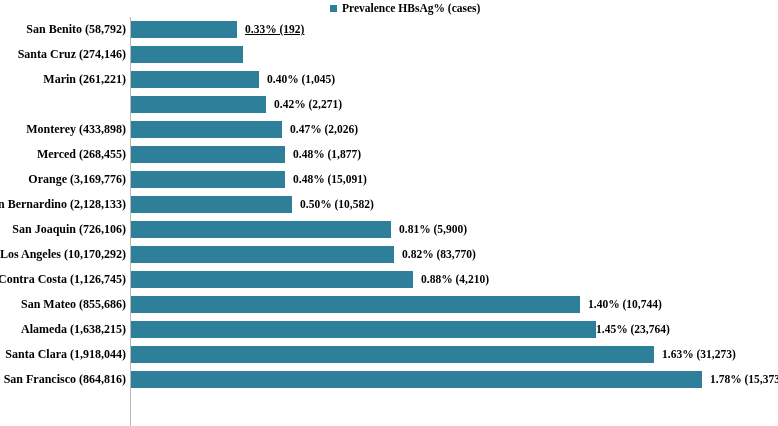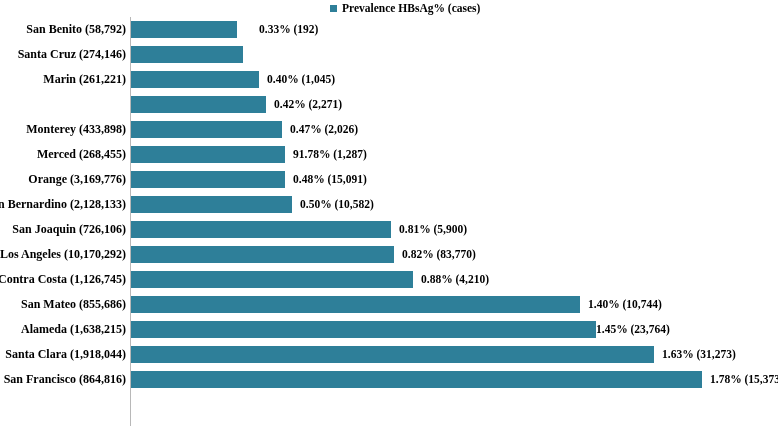--- a/index.html
+++ b/index.html
@@ -124,21 +124,21 @@
   </div>
 
   <div class="plot">
     <div class="axis-line" style="background: rgb(184, 184, 184);"></div>
     <div class="rows" id="rows">
         <div class="row">
           <div class="cat-label">San Benito (58,792)</div>
           <div class="bar-wrap" style="width: 106px;">
             <div class="bar" style="width: 106px; background: rgb(46, 127, 153);"></div>
           </div>
-          <div class="val-label" style="left: 259px;">0.33% (192)</div>
+          <div class="val-label" style="left: 245px; text-decoration: underline;">0.33% (192)</div>
         </div>
         <div class="row">
           <div class="cat-label">Santa Cruz (274,146)</div>
           <div class="bar-wrap" style="width: 112px;">
             <div class="bar" style="width: 112px; background: rgb(46, 127, 153);"></div>
           </div>
         </div>
         <div class="row">
           <div class="cat-label">Marin (261,221)</div>
           <div class="bar-wrap" style="width: 128px;">
@@ -157,21 +157,21 @@
           <div class="bar-wrap" style="width: 151px;">
             <div class="bar" style="width: 151px; background: rgb(46, 127, 153);"></div>
           </div>
           <div class="val-label" style="left: 290px;">0.47% (2,026)</div>
         </div>
         <div class="row">
           <div class="cat-label">Merced (268,455)</div>
           <div class="bar-wrap" style="width: 154px;">
             <div class="bar" style="width: 154px; background: rgb(46, 127, 153);"></div>
           </div>
-          <div class="val-label" style="left: 293px;">91.78% (1,287)</div>
+          <div class="val-label" style="left: 293px;">0.48% (1,877)</div>
         </div>
         <div class="row">
           <div class="cat-label">Orange (3,169,776)</div>
           <div class="bar-wrap" style="width: 154px;">
             <div class="bar" style="width: 154px; background: rgb(46, 127, 153);"></div>
           </div>
           <div class="val-label" style="left: 293px;">0.48% (15,091)</div>
         </div>
         <div class="row">
           <div class="cat-label">San Bernardino (2,128,133)</div>

